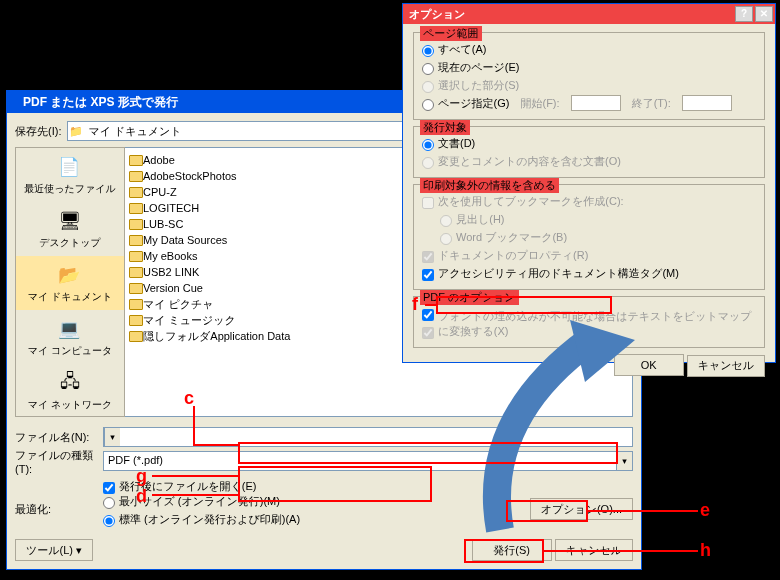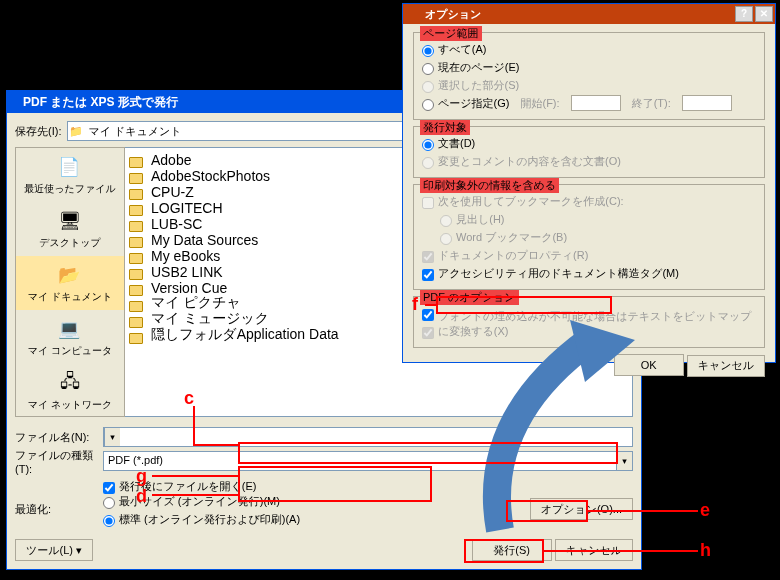--- a/index.html
+++ b/index.html
@@ -18,41 +18,41 @@
 
 .icon-sq { width: 22px; height: 20px; border: 1px solid #aca899; background: #f3f2ea; display: inline-flex; align-items: center; justify-content: center; font-size: 10px; }
 
 .main-cols { display: flex; height: 270px; }
 .places { width: 110px; background: #ece9d8; border: 1px solid #aca899; display: flex; flex-direction: column; }
 .place { flex: 0 0 54px; display: flex; flex-direction: column; align-items: center; justify-content: center; gap: 2px; font-size: 10px; }
 .place.sel { background: #ffe7a2; }
 .place .ico { width: 32px; height: 26px; display: flex; align-items: center; justify-content: center; font-size: 18px; }
 
 .file-list { flex: 1; background: #fff; border: 1px solid #7f9db9; border-left: none; padding: 4px; overflow: auto; }
-.file-item { display: flex; align-items: flex-end; gap: 8px; height: 16px; font-size: 14px; }
+.file-item { display: flex; align-items: center; gap: 0; height: 16px; font-size: 11px; }
 .folder-ico { width: 14px; height: 11px; background: #f8d775; border: 1px solid #b88a00; border-radius: 1px; }
 
 .fields { margin-top: 8px; }
 .field-row { display: flex; align-items: center; height: 24px; gap: 6px; }
 .field-label { width: 82px; font-size: 11px; }
 .field-input { flex: 1; }
 .dropdown { border: 1px solid #7f9db9; background: #fff; height: 20px; display: flex; }
 .dropdown .txt { flex: 1; padding: 2px 4px; font-size: 11px; }
 .dropdown .arr { width: 16px; background: #ece9d8; border-left: 1px solid #7f9db9; text-align: center; line-height: 18px; font-size: 9px; }
 
 .opt-row { display: flex; align-items: flex-end; gap: 4px; font-size: 11px; height: 18px; }
 .radio, .check { width: 12px; height: 12px; }
 
 .btn { border: 1px solid #aca899; background: #ece9d8; padding: 2px 10px; font-size: 11px; height: 22px; display: inline-flex; align-items: center; }
 
 .bottom-bar { position: absolute; left: 8px; right: 8px; bottom: 8px; display: flex; justify-content: space-between; align-items: flex-start; }
 
 
 .opt-dialog { position: absolute; left: 402px; top: 3px; width: 374px; height: 360px; background: #ece9d8; border: 1px solid #0054e3; z-index: 10; }
-.opt-title { background: #c2410c; color: #fff; height: 20px; display: flex; align-items: center; padding-left: 22px; font-weight: bold; }
+.opt-title { background: #ef4444; color: #fff; height: 20px; display: flex; align-items: center; padding-left: 6px; font-weight: bold; }
 .opt-title .winbtns { margin-left: auto; display: flex; }
 .winbtn { width: 18px; height: 16px; background: #dcdcdc; border: 1px solid #999; margin-right: 2px; text-align: center; line-height: 14px; font-size: 10px; }
 .opt-body { padding: 8px 10px; font-size: 11px; }
 .fieldset { border: 1px solid #aca899; padding: 6px 8px 8px; margin-bottom: 6px; position: relative; }
 .fieldset .legend { position: absolute; top: -7px; left: 6px; background: #ef4444; padding: 0 3px; font-size: 11px; }
 .disabled { color: #999; }
 .inline-input { border: 1px solid #aca899; background: #fff; width: 50px; height: 16px; display: inline-block; }
 .opt-buttons { text-align: right; margin-top: 4px; }
 
 

